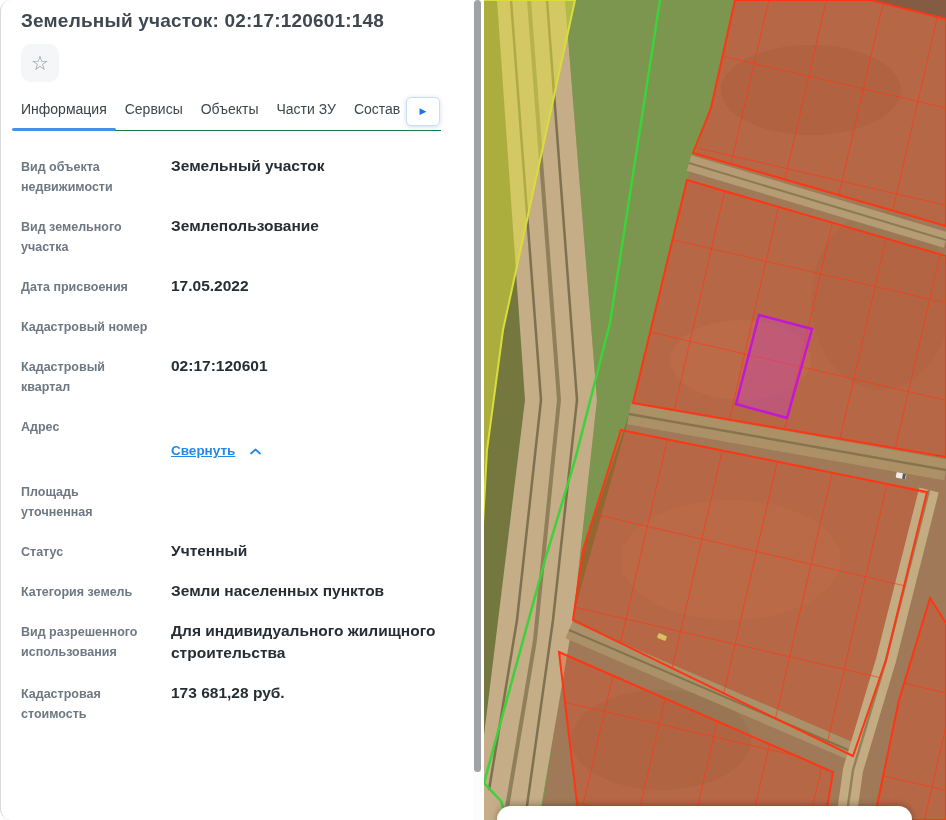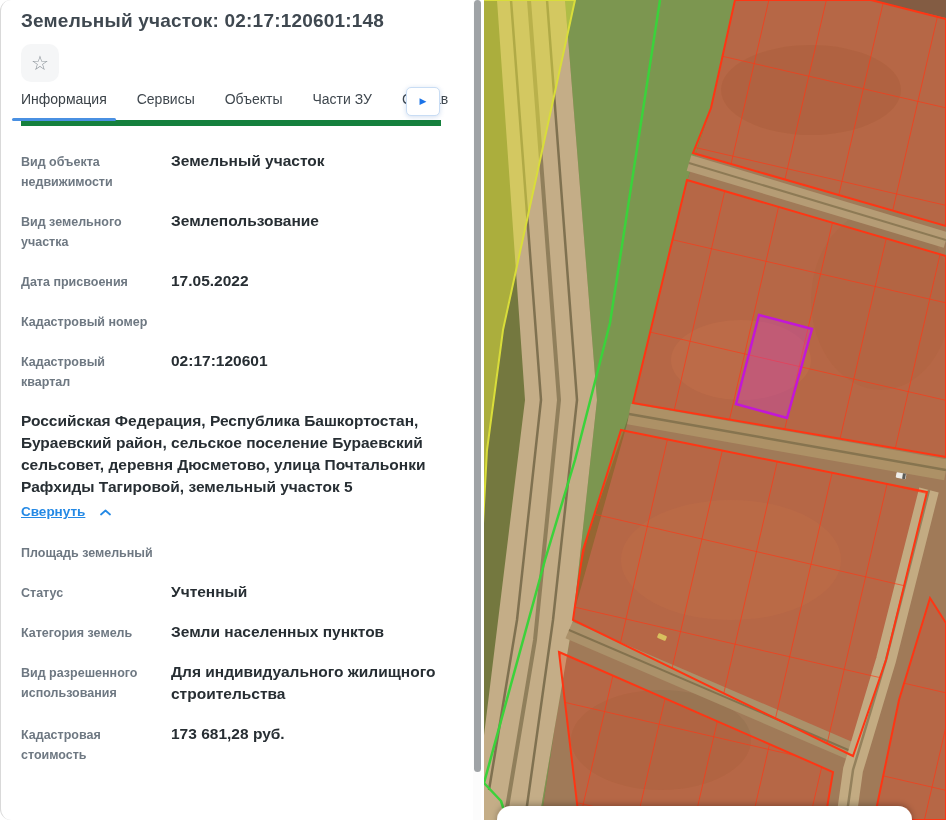--- a/index.html
+++ b/index.html
@@ -8,22 +8,22 @@
   .app { position:relative; width:946px; height:820px; }
 
   
   .panel { position:absolute; left:0; top:0; width:443px; height:820px;
            background:#fff; border-left:1px solid #d9d9d9; padding:8px 2px 0 20px;border-radius:11px; }
   .panel-title { font-size:19px; font-weight:700; color:#3f4850; letter-spacing:.2px; line-height:26px; }
   .fav-btn { margin-top:10px; width:38px; height:38px; border:none; border-radius:10px;
              background:#f5f6f7; display:flex; align-items:center; justify-content:center; cursor:pointer; }
   .star { font-size:20px; color:#8f969c; line-height:1; }
 
-  .tabs { position:relative; margin-top:4px; display:flex; gap:30px;
-          border-bottom:6px solid #15803d; font-size:14px; color:#3f474e; }
+  .tabs { position:relative; margin-top:14px; display:flex; gap:18px;
+          border-bottom:1px solid #15803d; font-size:14px; color:#3f474e; }
   .tab { padding:5px 0 13px 0; white-space:nowrap; cursor:pointer; }
   .tab.active { position:relative; color:#3a4147; }
   .tab.active::after { content:""; position:absolute; left:-9px; right:-9px; bottom:-1px;
                        height:3px; border-radius:3px; background:#4a90e2; }
   .tab-scroll { position:absolute; right:1px; top:1px; width:34px; height:29px;
                 background:#fff; border:1px solid #c9ddf4; border-radius:5px;
                 box-shadow:0 1px 5px rgba(30,90,180,.20); color:#1a73e8;
                 display:flex; align-items:center; justify-content:center; cursor:pointer; }
   .tab-scroll .arrow { font-size:9px; line-height:1; }
 
@@ -89,33 +89,34 @@
       <div class="frow">
         <div class="flabel">Кадастровый номер</div>
       </div>
 
       <div class="frow">
         <div class="flabel">Кадастровый квартал</div>
         <div class="fvalue">02:17:120601</div>
       </div>
 
       <div class="frow">
+        <div class="flabel">Адрес</div>
         <div class="fvalue">
-          <span>Российская Федерация, Республика Башкортостан, Бураевский район, сельское поселение Бураевский сельсовет, деревня Дюсметово, улица Почтальонки Рафхиды Тагировой, земельный участок 5</span><br>
+          <br>
           <a class="collapse">
             <span>Свернуть</span>
             <svg width="11" height="7" viewBox="0 0 11 7">
               <polyline points="1,5.5 5.5,1.5 10,5.5" fill="none" stroke="#2489e5" stroke-width="1.7" stroke-linecap="round" stroke-linejoin="round"></polyline>
             </svg>
           </a>
         </div>
       </div>
 
       <div class="frow">
-        <div class="flabel">Площадь земельный</div>
+        <div class="flabel">Площадь уточненная</div>
       </div>
 
       <div class="frow">
         <div class="flabel">Статус</div>
         <div class="fvalue">Учтенный</div>
       </div>
 
       <div class="frow">
         <div class="flabel">Категория земель</div>
         <div class="fvalue">Земли населенных пунктов</div>

